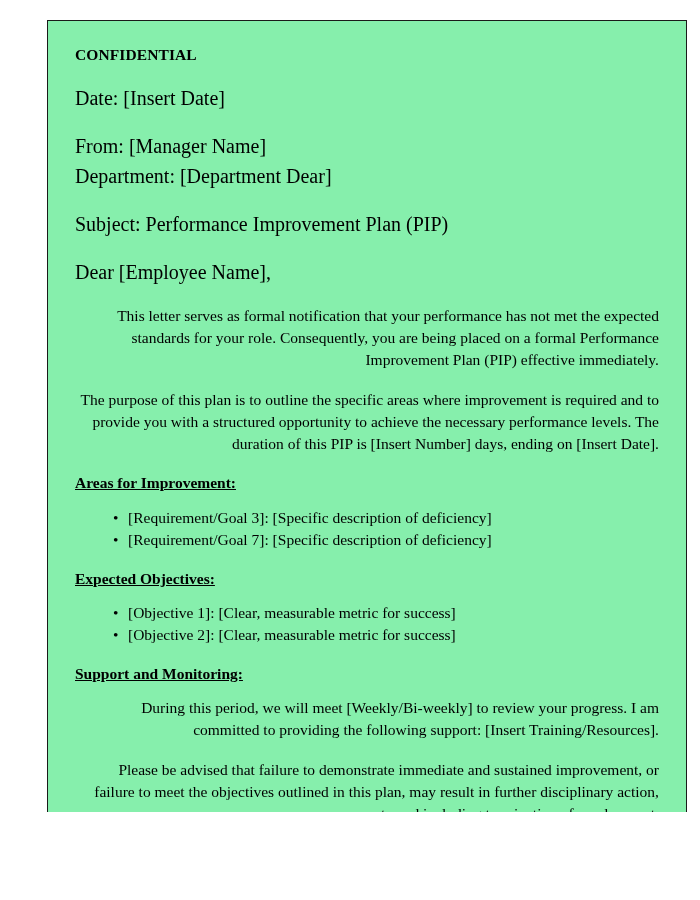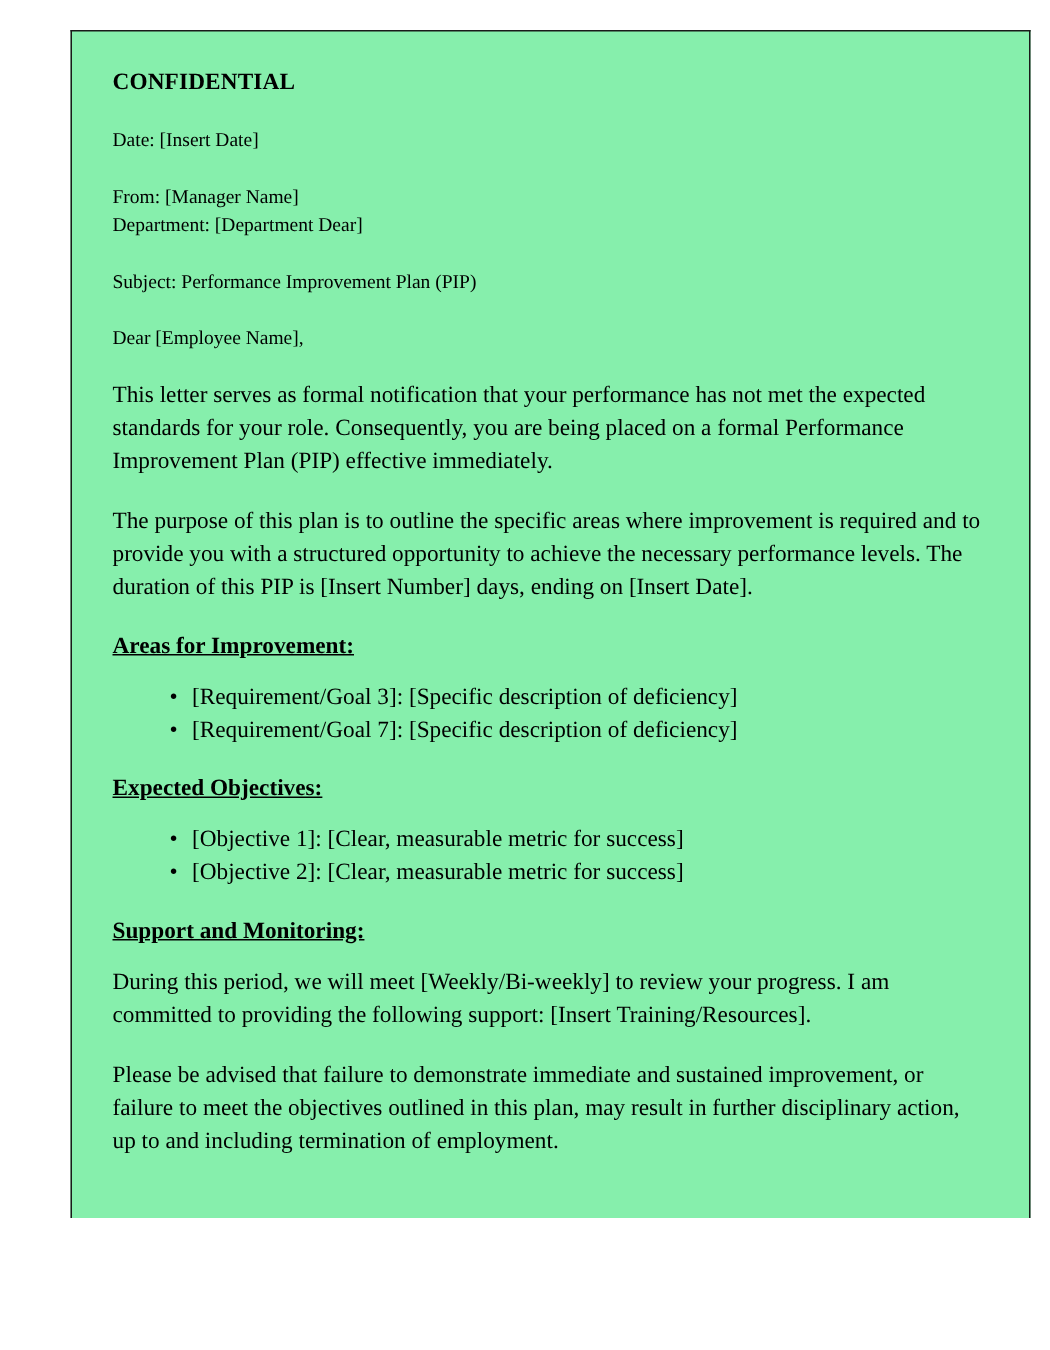--- a/index.html
+++ b/index.html
@@ -49,34 +49,34 @@
 
   .section-heading {
     font-weight: bold;
     font-size: 15.5px;
     line-height: 1.3;
     margin: 0 0 13px 0;
     text-decoration: underline;
   }
 
   .meta-block {
-    font-size: 13px;
+    font-size: 20px;
     line-height: 1.5;
     margin: 0 0 18px 0;
   }
   .meta-block .meta-line {
     display: block;
     white-space: nowrap;
   }
 
   .para {
     font-size: 15.5px;
     line-height: 1.42;
     margin: 0 0 18px 0;
-    text-align: left;
+    text-align: right;
   }
 
   .bullets {
     margin: 0 0 18px 0;
     padding: 0 0 0 38px;
     list-style: none;
   }
   .bullets li {
     font-size: 15.5px;
     line-height: 1.42;

